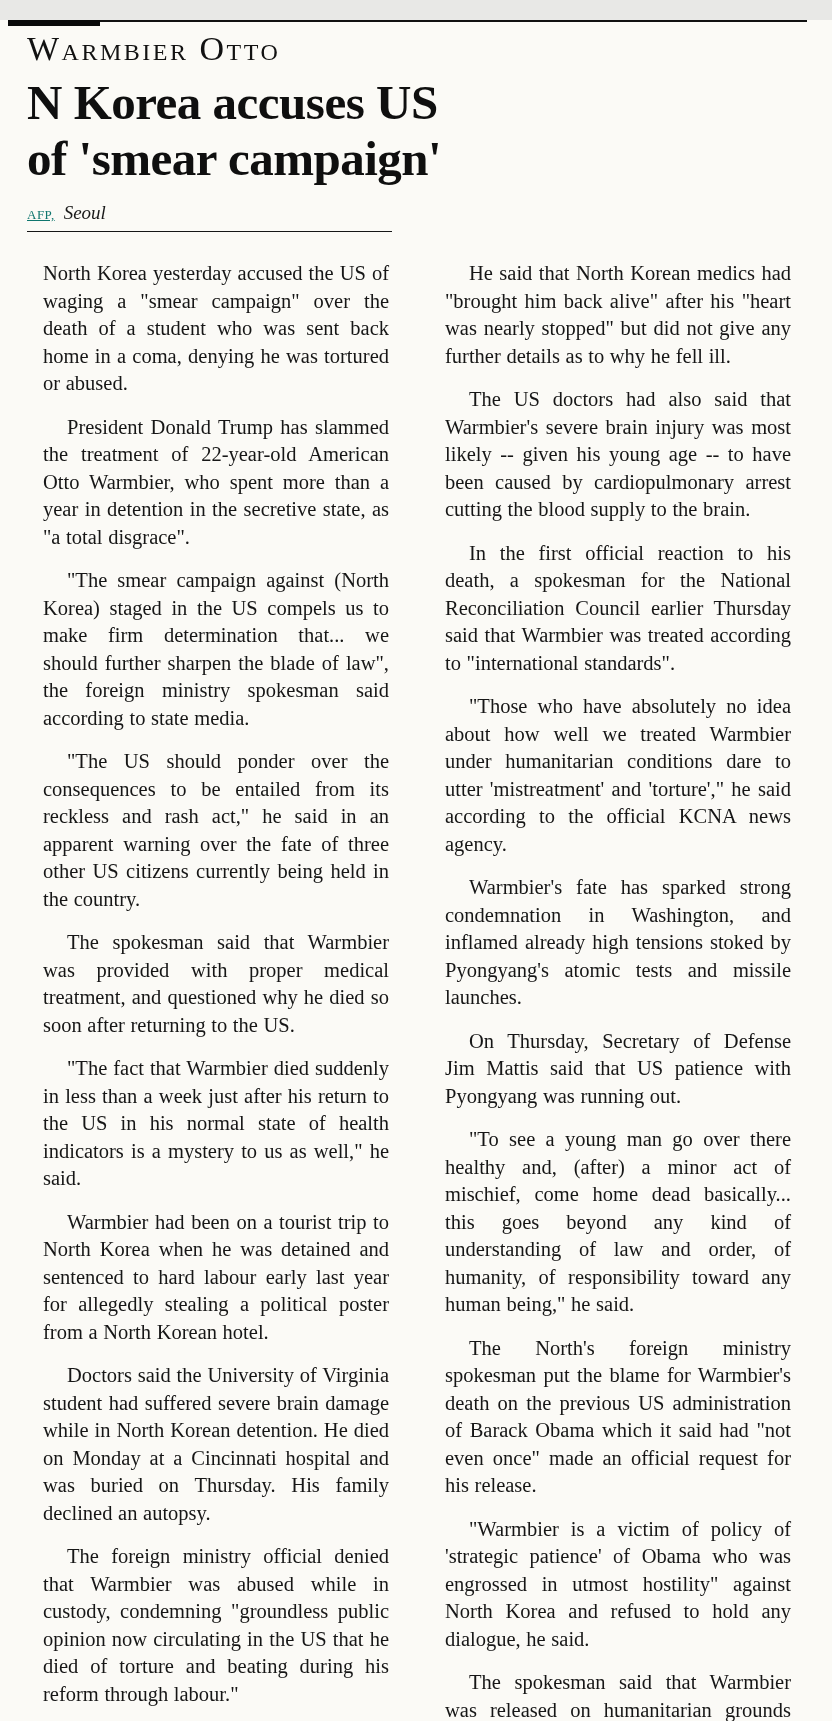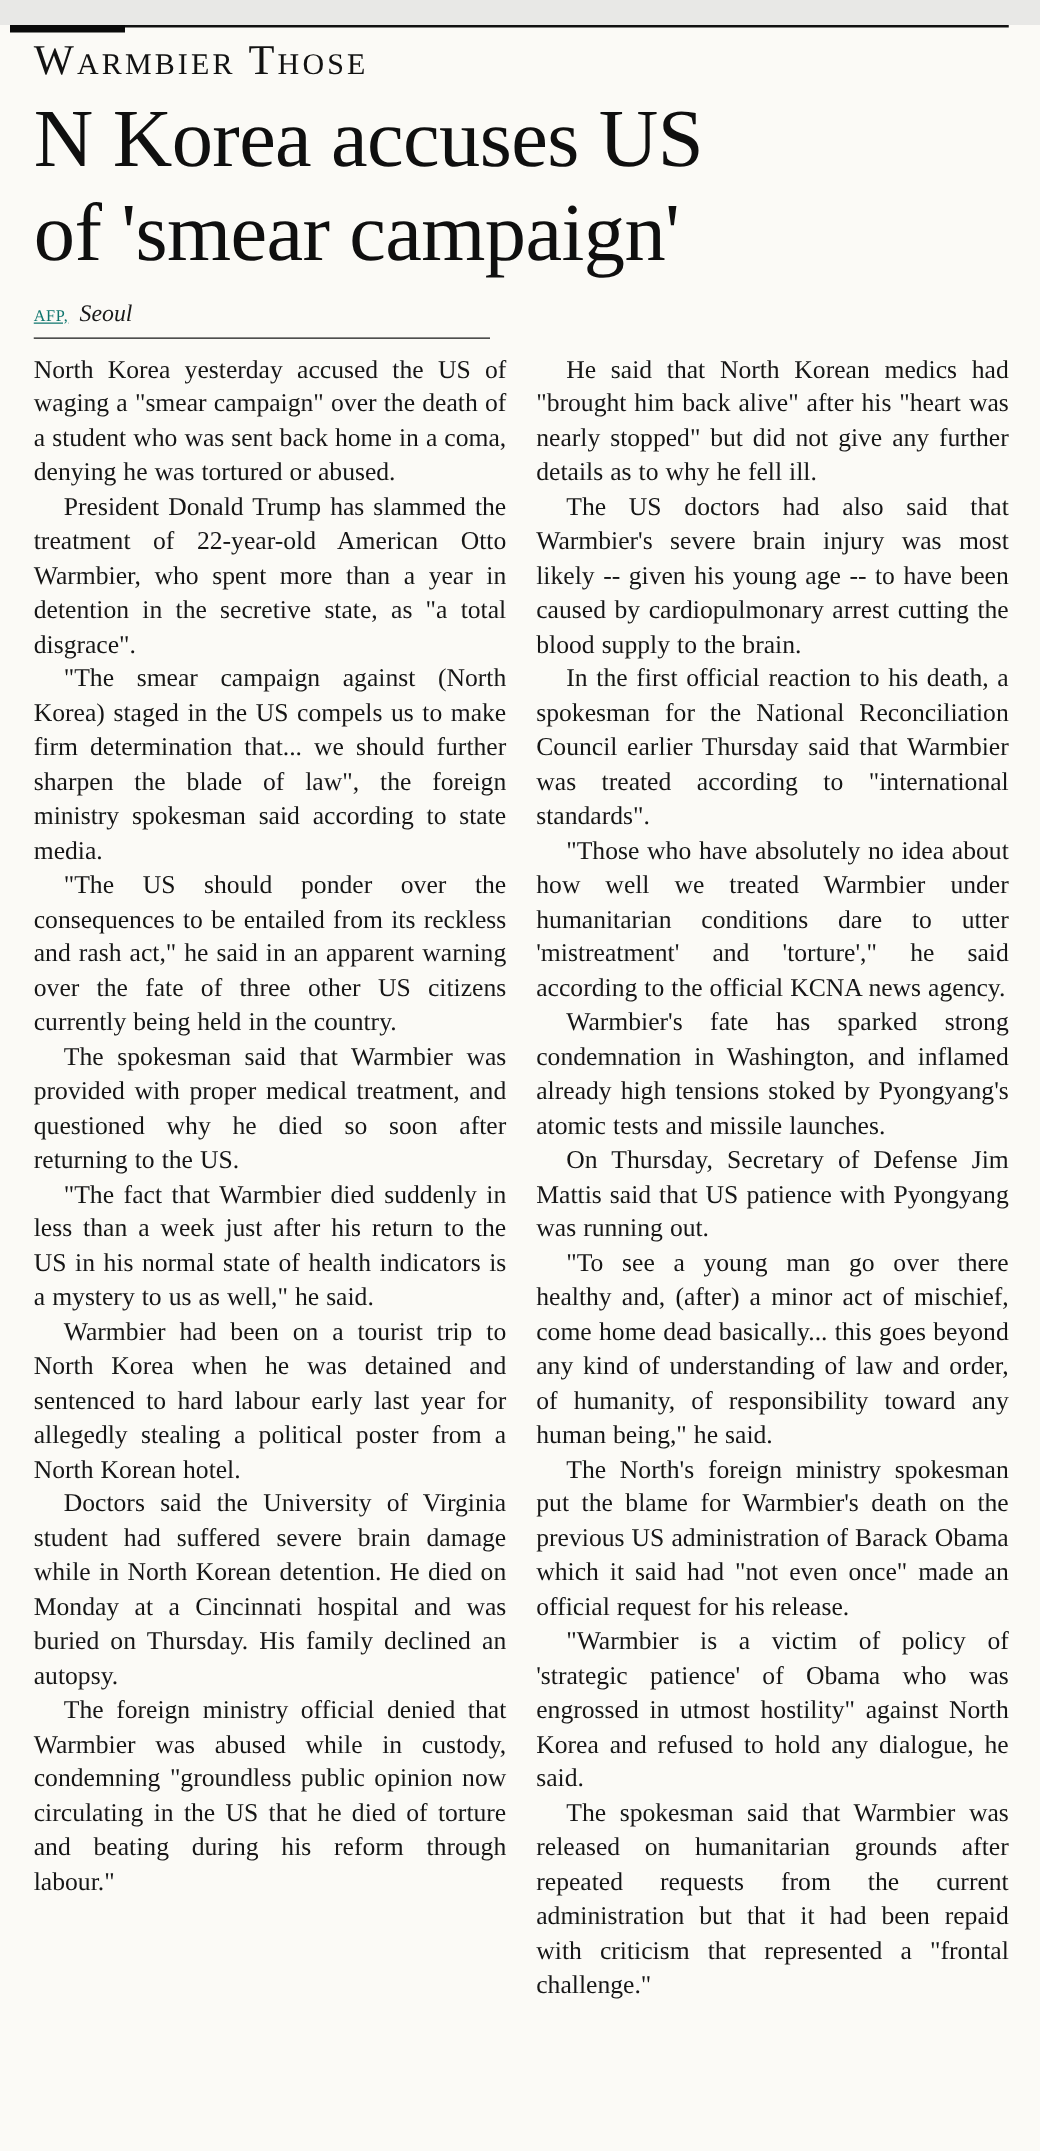--- a/index.html
+++ b/index.html
@@ -38,24 +38,25 @@
     margin-top: 8px;
     line-height: 1.1;
     color: #121212;
   }
   .headline {
     margin: 8px 0 16px 0;
     font-weight: 400;
     color: #0f0f0f;
   }
   .headline .hline {
-    font-size: 66px;
+    font-size: 49px;
     line-height: 1.13;
     letter-spacing: -0.5px;
     white-space: nowrap;
+    font-weight: bold;
   }
   .byline {
     margin: 14px 0 4px 0;
   }
   .byline .agency {
     font-size: 13px;
     letter-spacing: 0.5px;
     font-variant: small-caps;
     color: #0f766e;
     text-decoration: underline;
@@ -75,42 +76,42 @@
   .columns {
     display: flex;
     gap: 24px;
     margin-top: 6px;
   }
   .col {
     flex: 1 1 0;
     min-width: 0;
   }
   .col p {
-    margin: 0;
+    margin: 16px;
     font-size: 20.5px;
     line-height: 27.5px;
     text-align: justify;
     text-indent: 24px;
     word-spacing: 0.5px;
     color: #161616;
   }
   .col p.first {
     text-indent: 0;
   }
 </style>
 </head>
 <body>
 
 <div class="page">
 
   <div class="top-mark"></div>
 
   <hr class="top-rule">
 
-  <div class="kicker">Warmbier Those</div>
+  <div class="kicker">Warmbier Otto</div>
 
   <h1 class="headline">
     <div class="hline">N Korea accuses US</div>
     <div class="hline">of 'smear campaign'</div>
   </h1>
 
   <div class="byline">
     <span class="agency">AFP,</span>
     <span class="location">Seoul</span>
   </div>

